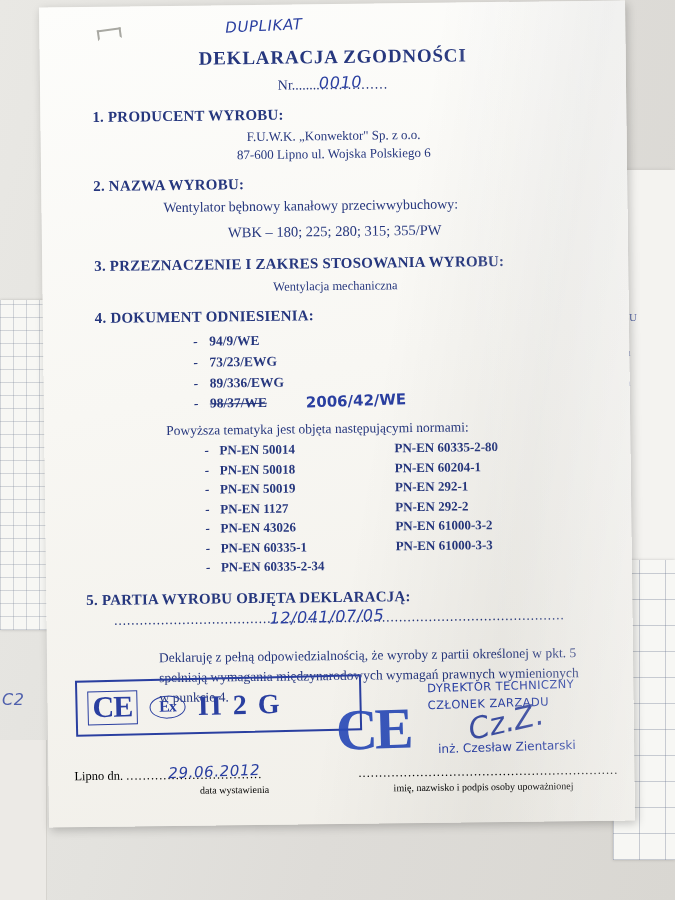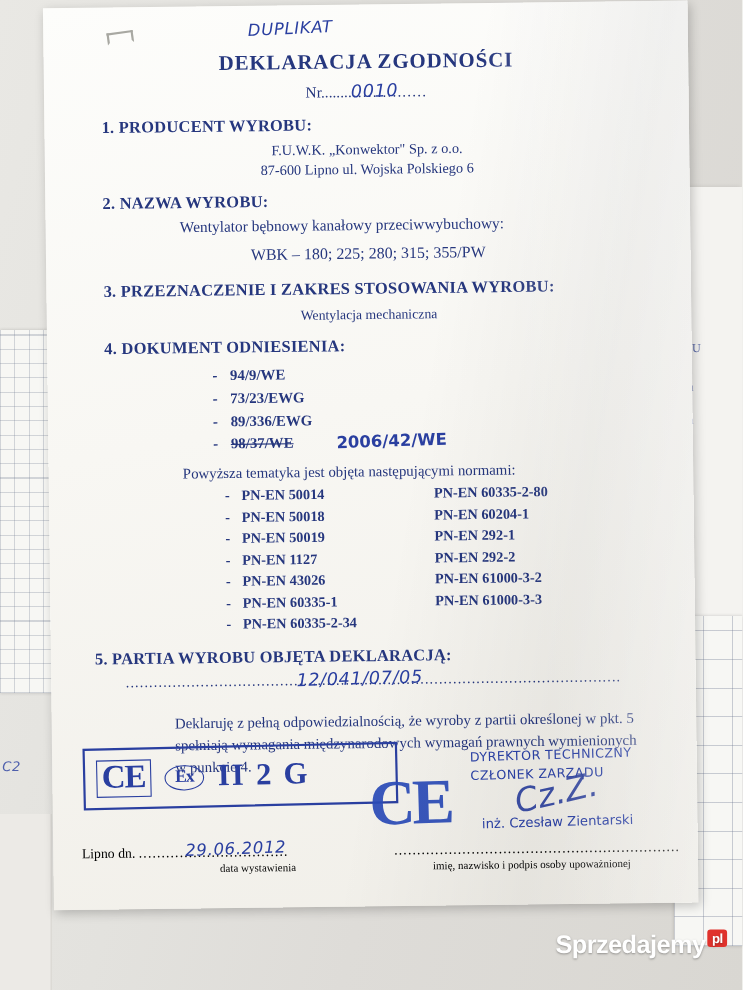--- a/index.html
+++ b/index.html
@@ -66,21 +66,21 @@
     width: 46px;
     height: 160px;
     background: #eceae6;
     border-right: 1px solid #d6d4cf;
   }
   .bg-left-note {
     position: absolute;
     left: 2px;
     top: 690px;
     font-family: "Liberation Serif", serif;
-    font-size: 12px;
+    font-size: 16px;
     color: #35487f;
     opacity: .8;
   }
 
   
   .sheet {
     position: absolute;
     left: 44px;
     top: 4px;
     width: 586px;
@@ -491,16 +491,13 @@
         <div class="right-col">
           <div class="dots-fill">...............................................................</div>
           <div class="cap">imię, nazwisko i podpis osoby upoważnionej</div>
         </div>
       </div>
     </div>
 
     <div class="overwrite">2006/42/WE</div>
   </div>
 
-  <div class="watermark">
-    <span>Sprzedajemy</span><span class="pl">pl</span>
-  </div>
 </div>
 
 </body></html>

